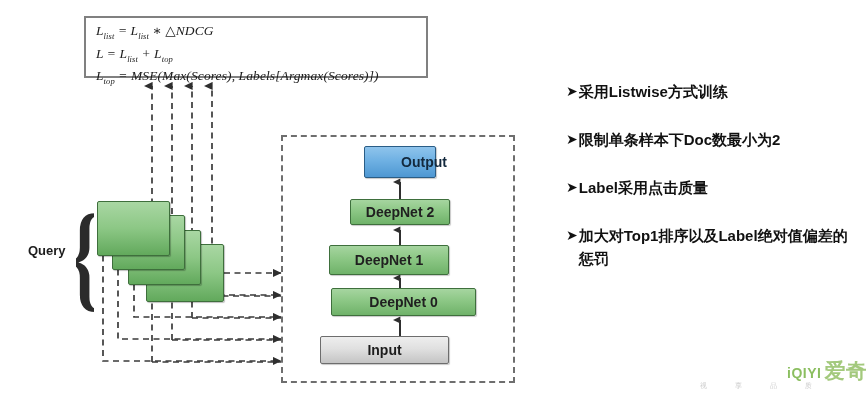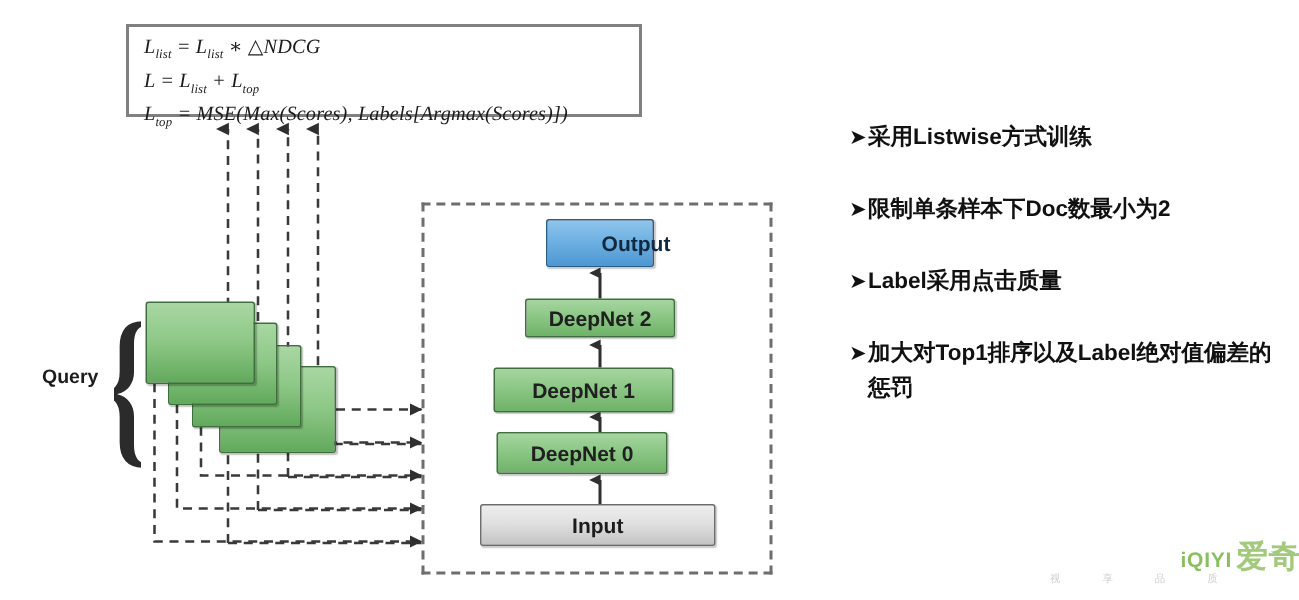--- a/index.html
+++ b/index.html
@@ -58,22 +58,22 @@
     border-color:#2a5d86;color:#13293d;padding-left:48px;
   }
   .node.gray{
     background:linear-gradient(to bottom,#eeeeee 0%,#e0e0e0 45%,#c4c4c4 100%);
     border-color:#6d6d6d;color:#1c1c1c;
   }
 
   #n-output{left:364px;top:146px;width:72px;height:32px;}
   #n-deep2 {left:350px;top:199px;width:100px;height:26px;}
   #n-deep1 {left:329px;top:245px;width:120px;height:30px;}
-  #n-deep0 {left:331px;top:288px;width:114px;height:28px;}
-  #n-input {left:320px;top:336px;width:157px;height:28px;}
+  #n-deep0 {left:331px;top:288px;width:145px;height:28px;}
+  #n-input {left:320px;top:336px;width:129px;height:28px;}
 
   
   .qcard{
     position:absolute;box-sizing:border-box;width:73px;height:55px;
     border:1px solid #3e6f3c;border-radius:2px;
     background:linear-gradient(to bottom,#a9d7a3 0%,#8cc785 50%,#62a95c 100%);
     box-shadow:1px 1px 1px rgba(0,0,0,.25);
   }
   #q0{left:97px;top:201px;z-index:4;}
   #q1{left:112px;top:215px;z-index:3;}

